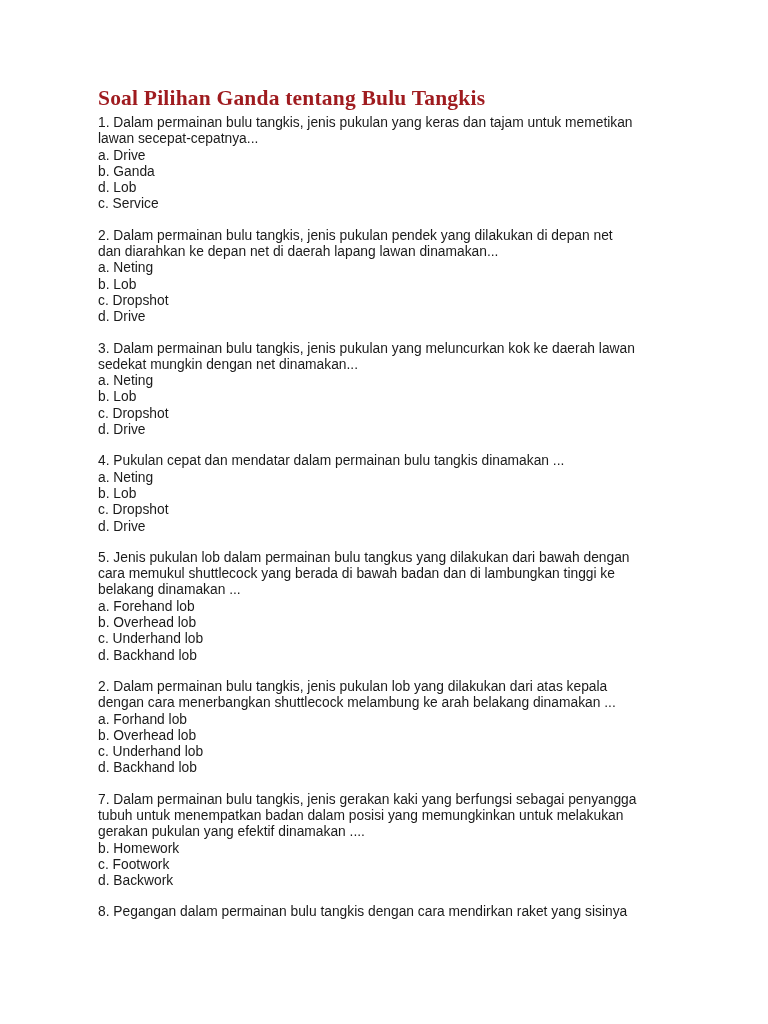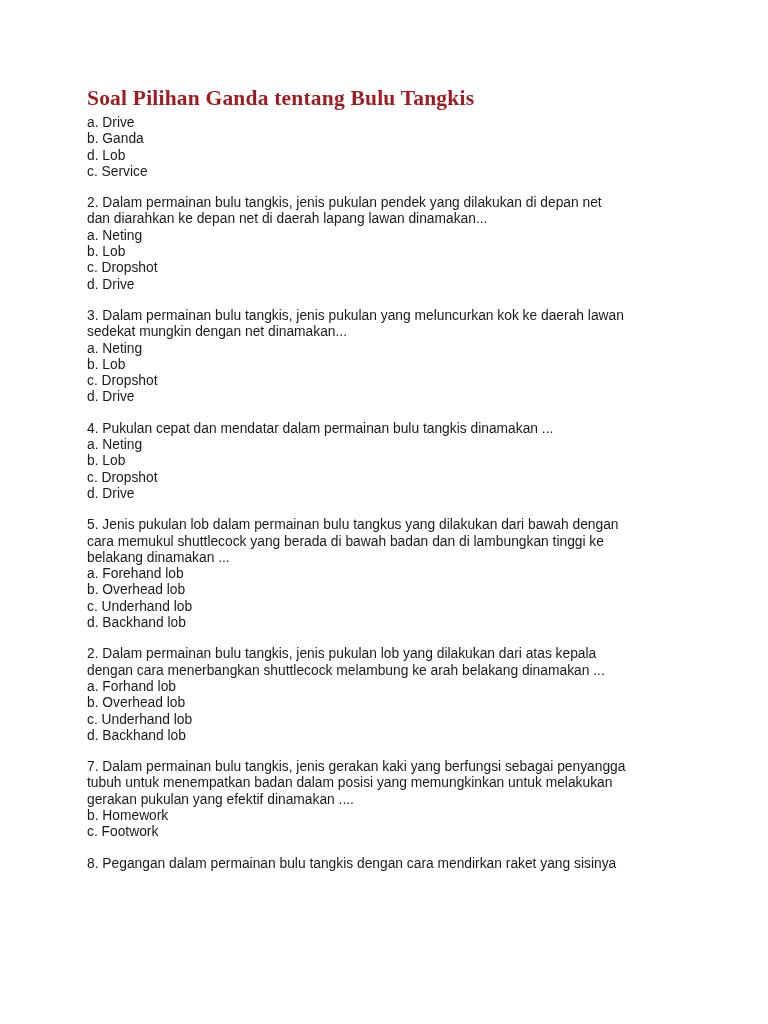--- a/index.html
+++ b/index.html
@@ -9,21 +9,21 @@
   }
   .page {
     position: relative;
     width: 768px;
     height: 1024px;
     background: #ffffff;
     overflow: hidden;
   }
   .content {
     position: absolute;
-    left: 87px;
+    left: 98px;
     top: 85px;
     width: 640px;
   }
   .doc-title {
     margin: 0 0 3px 0;
     font-family: "Liberation Serif", "DejaVu Serif", serif;
     font-weight: bold;
     font-size: 21.5px;
     line-height: 27px;
     letter-spacing: 0.2px;
@@ -45,20 +45,22 @@
   }
 </style>
 </head>
 <body>
 
 <div class="page">
   <div class="content">
     <h1 class="doc-title" style="color: rgb(159, 27, 31);">Soal Pilihan Ganda tentang Bulu Tangkis</h1>
     <div id="questions">
   <div class="question-block">
+    <div class="question-text">1. Dalam permainan bulu tangkis, jenis pukulan yang keras dan tajam untuk memetikan
+lawan secepat-cepatnya...</div>
   <div class="question-option">a. Drive</div>
           <div class="question-option">b. Ganda</div>
           <div class="question-option">d. Lob</div>
           <div class="question-option">c. Service</div>
         </div>
 
   <div class="question-block">
     <div class="question-text">2. Dalam permainan bulu tangkis, jenis pukulan pendek yang dilakukan di depan net
 dan diarahkan ke depan net di daerah lapang lawan dinamakan...</div>
   <div class="question-option">a. Neting</div>
@@ -102,20 +104,21 @@
           <div class="question-option">c. Underhand lob</div>
           <div class="question-option">d. Backhand lob</div>
         </div>
 
   <div class="question-block">
     <div class="question-text">7. Dalam permainan bulu tangkis, jenis gerakan kaki yang berfungsi sebagai penyangga
 tubuh untuk menempatkan badan dalam posisi yang memungkinkan untuk melakukan
 gerakan pukulan yang efektif dinamakan ....</div>
           <div class="question-option">b. Homework</div>
           <div class="question-option">c. Footwork</div>
+          <div class="question-option">d. Backwork</div>
         </div>
 
   <div class="question-block">
     <div class="question-text">8. Pegangan dalam permainan bulu tangkis dengan cara mendirkan raket yang sisinya</div>
   </div>
 </div>
   </div>
 </div>
 
 </body></html>

